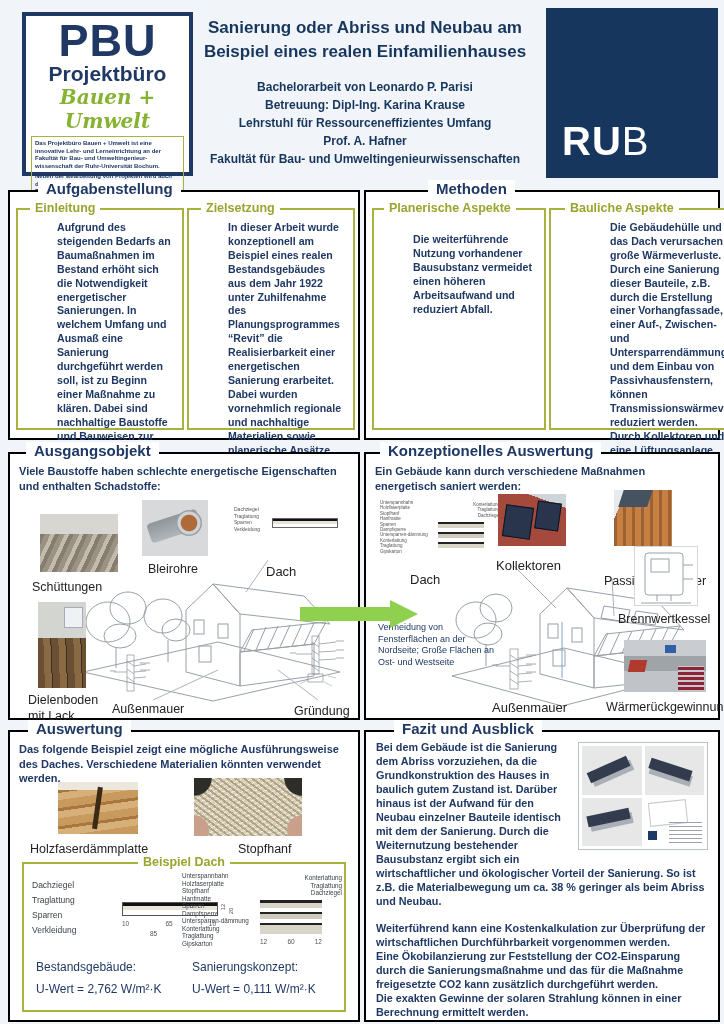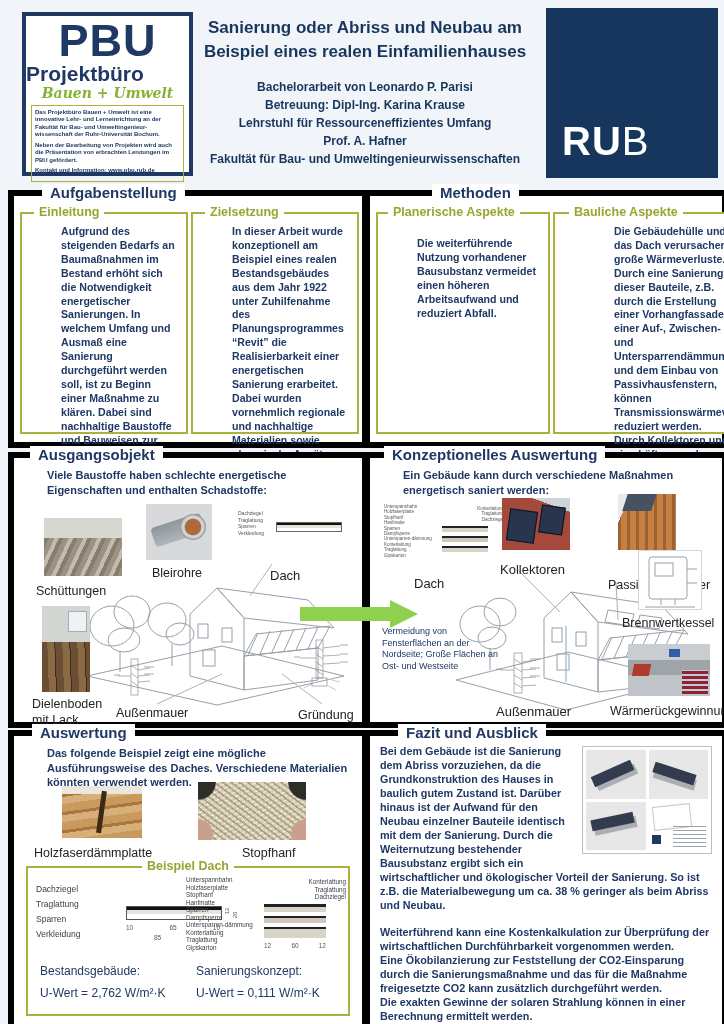--- a/index.html
+++ b/index.html
@@ -1,39 +1,39 @@
 <!DOCTYPE html>
 <html><head>
 <meta charset="utf-8">
 <style>
   html,body{margin:0;padding:0;}
   body{width:724px;height:1024px;background:#eef1f6;font-family:"Liberation Sans",sans-serif;}
   .poster{position:relative;width:724px;height:1024px;background:#f1f4f8;overflow:hidden;}
   
   .pbu-box{position:absolute;left:22px;top:12px;width:163px;height:156px;background:#fff;border:4px solid #1f3864;}
   .pbu-acronym{margin-top:2px;text-align:center;font-size:45px;font-weight:800;color:#1f3864;line-height:1.0;letter-spacing:1px;}
-  .pbu-name{text-align:left;font-size:21px;font-weight:800;color:#1f3864;line-height:1.05;}
-  .pbu-tagline{text-align:center;font-size:14px;font-style:italic;font-weight:700;color:#86b332;font-family:"DejaVu Serif",serif;line-height:1.2;}
+  .pbu-name{text-align:center;font-size:21px;font-weight:800;color:#1f3864;line-height:1.05;}
+  .pbu-tagline{text-align:center;font-size:20px;font-style:italic;font-weight:700;color:#86b332;font-family:"DejaVu Serif",serif;line-height:1.2;}
   .pbu-fine{margin:3px 5px 0 5px;border:1px solid #a9b23f;padding:3px 3px;color:#1f3864;}
   .pbu-fine p{margin:0 0 3px 0;font-size:6px;line-height:1.25;font-weight:700;}
   .title-block{position:absolute;left:192px;top:16px;width:346px;text-align:center;}
   .main-title{font-size:17px;font-weight:800;color:#17365d;line-height:1.4;}
   .subtitle{margin-top:14px;font-size:12px;font-weight:800;color:#17365d;line-height:1.5;}
   .rub-box{position:absolute;left:546px;top:8px;width:172px;height:170px;background:#17365d;}
   .rub-text{position:absolute;left:16px;bottom:14px;font-size:40px;color:#fff;letter-spacing:1px;}
   .rub-text .b1{font-weight:800;}
   .rub-text .b2{font-weight:400;}
   
-  .sec{position:absolute;background:#fff;border:6px solid #000000;}
+  .sec{position:absolute;background:#fff;border:2px solid #000000;}
   .legend{position:absolute;top:-12px;background:#fff;padding:0 8px;font-size:15px;font-weight:800;color:#1f3864;white-space:nowrap;}
   .sub{position:absolute;background:#fff;border:2px solid #a9b23f;}
   .legend2{position:absolute;top:-9px;background:#fff;padding:0 5px;font-size:12.5px;font-weight:800;color:#9aa52f;white-space:nowrap;text-align:center;}
   .bt{font-weight:700;color:#1f3864;font-size:10.6px;line-height:13.9px;}
   .sub .bt{padding:11px 7px 0 7px;margin-left:32px;}
-  .intro{padding:10px 9px 0 9px;font-size:11px;font-weight:700;color:#1f3864;line-height:14.5px;margin-left:24px;}
+  .intro{padding:10px 9px 0 9px;font-size:11px;font-weight:700;color:#1f3864;line-height:14.5px;}
   
   #sec-aufgaben{left:8px;top:190px;width:348px;height:246px;}
   #sec-methoden{left:364px;top:190px;width:352px;height:246px;}
   #sub-einleitung{left:6px;top:16px;width:164px;height:218px;}
   #sub-zielsetzung{left:177px;top:16px;width:164px;height:218px;}
   #sub-planerisch{left:6px;top:16px;width:170px;height:218px;}
   #sub-baulich{left:183px;top:16px;width:162px;height:218px;padding-left:20px;}
   .para-gap{height:12px;}
   
   #sec-ausgang{left:8px;top:452px;width:348px;height:264px;}

